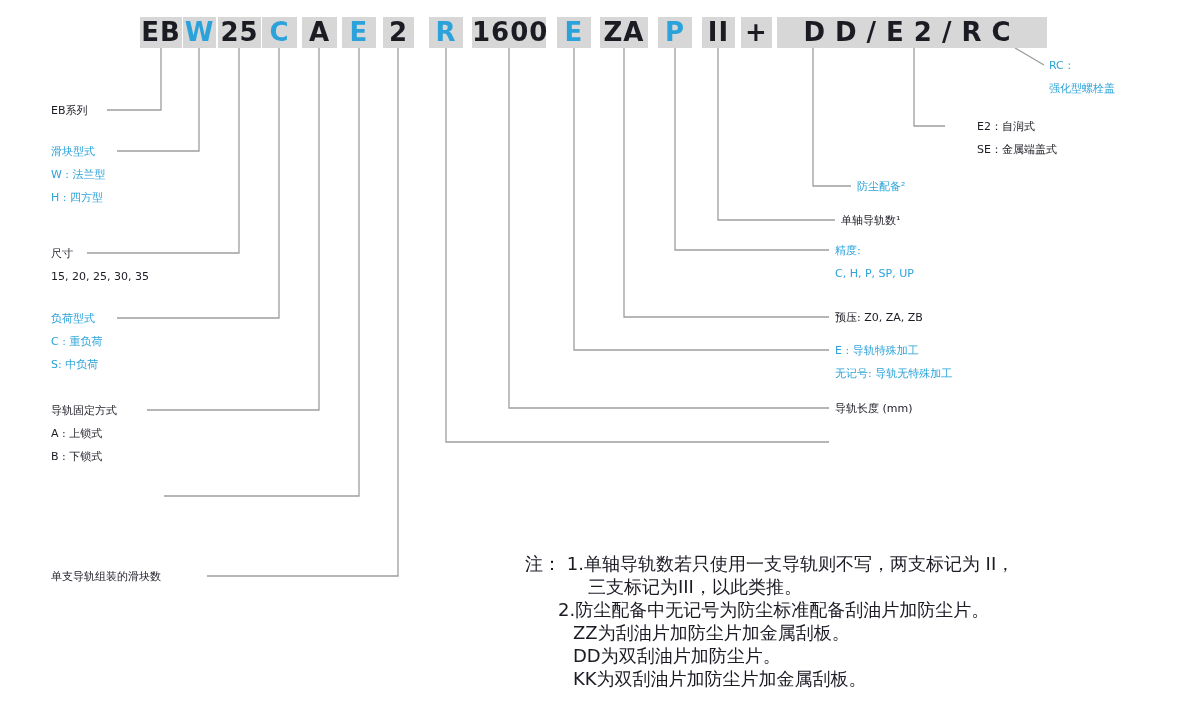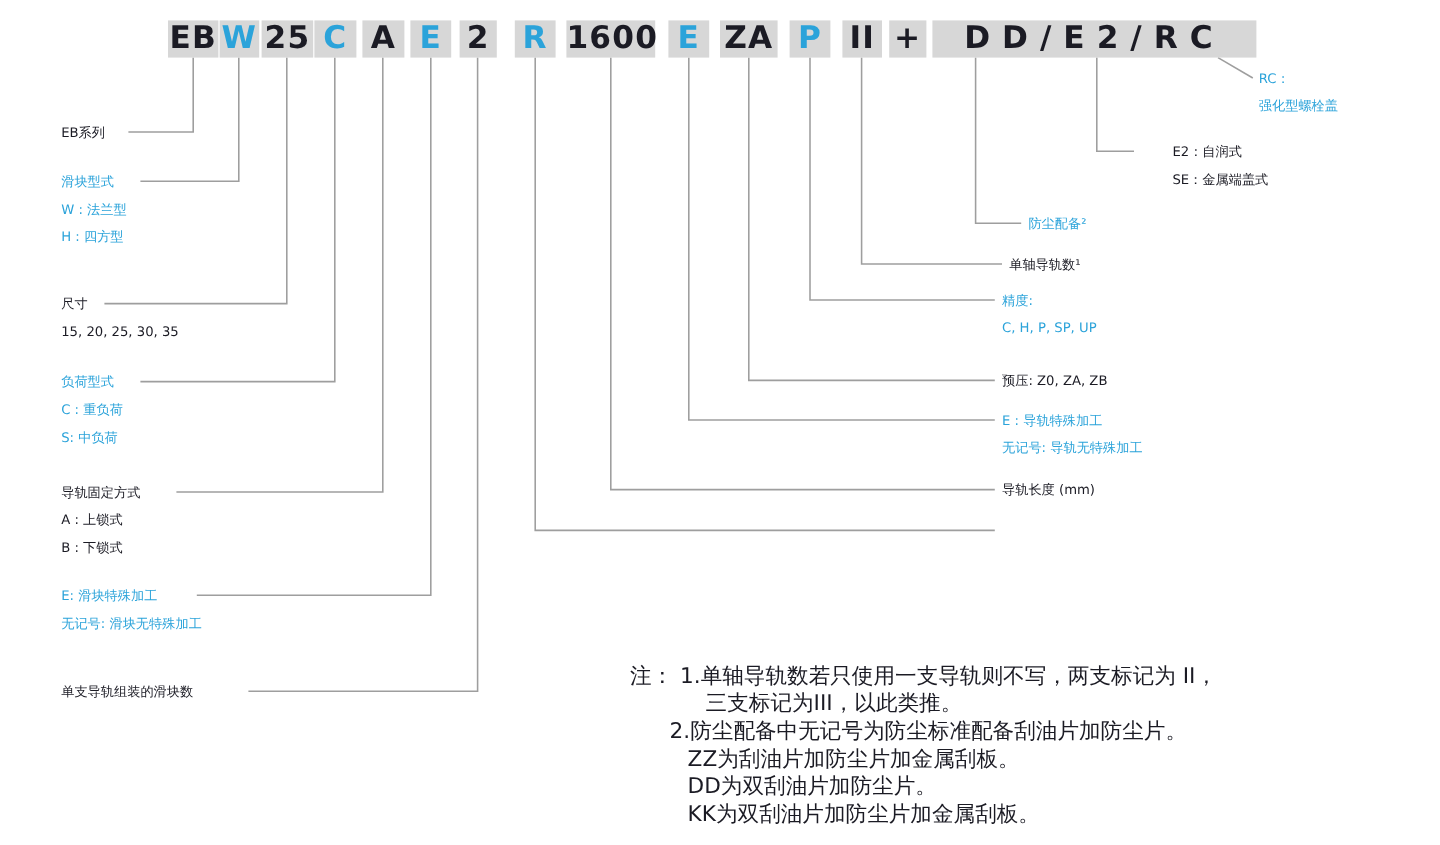--- a/index.html
+++ b/index.html
@@ -76,24 +76,20 @@
   <div class="label" style="left:38px;top:307px" data-color="blue">
     <div>负荷型式</div>
     <div>C : 重负荷</div>
     <div>S: 中负荷</div>
   </div>
   <div class="label" style="left:38px;top:399px" data-color="dark">
     <div>导轨固定方式</div>
     <div>A : 上锁式</div>
     <div>B : 下锁式</div>
   </div>
-  <div class="label" style="left:38px;top:485px" data-color="blue">
-    <div>E: 滑块特殊加工</div>
-    <div>无记号: 滑块无特殊加工</div>
-  </div>
   <div class="label" style="left:38px;top:565px" data-color="dark">
     <div>单支导轨组装的滑块数</div>
   </div>
 
   <div class="label" style="left:1036px;top:54px" data-color="blue">
     <div>RC：</div>
     <div>强化型螺栓盖</div>
   </div>
   <div class="label" style="left:964px;top:115px" data-color="dark">
     <div>E2：自润式</div>

